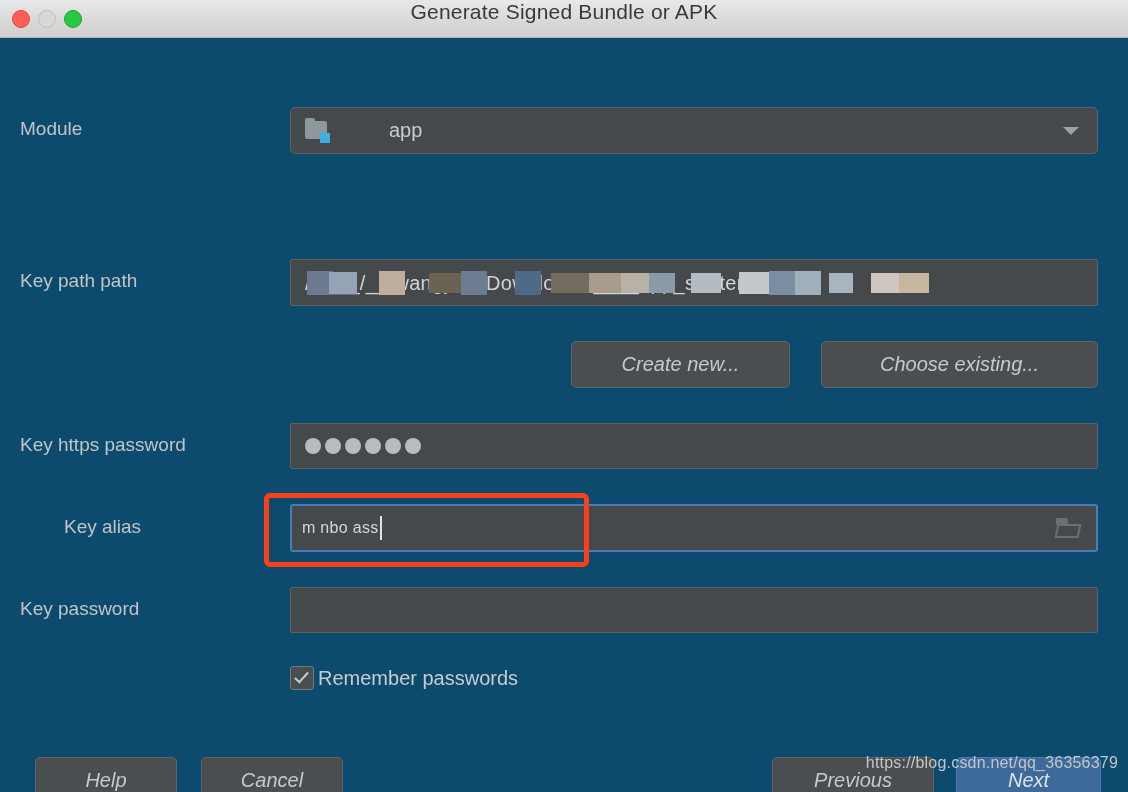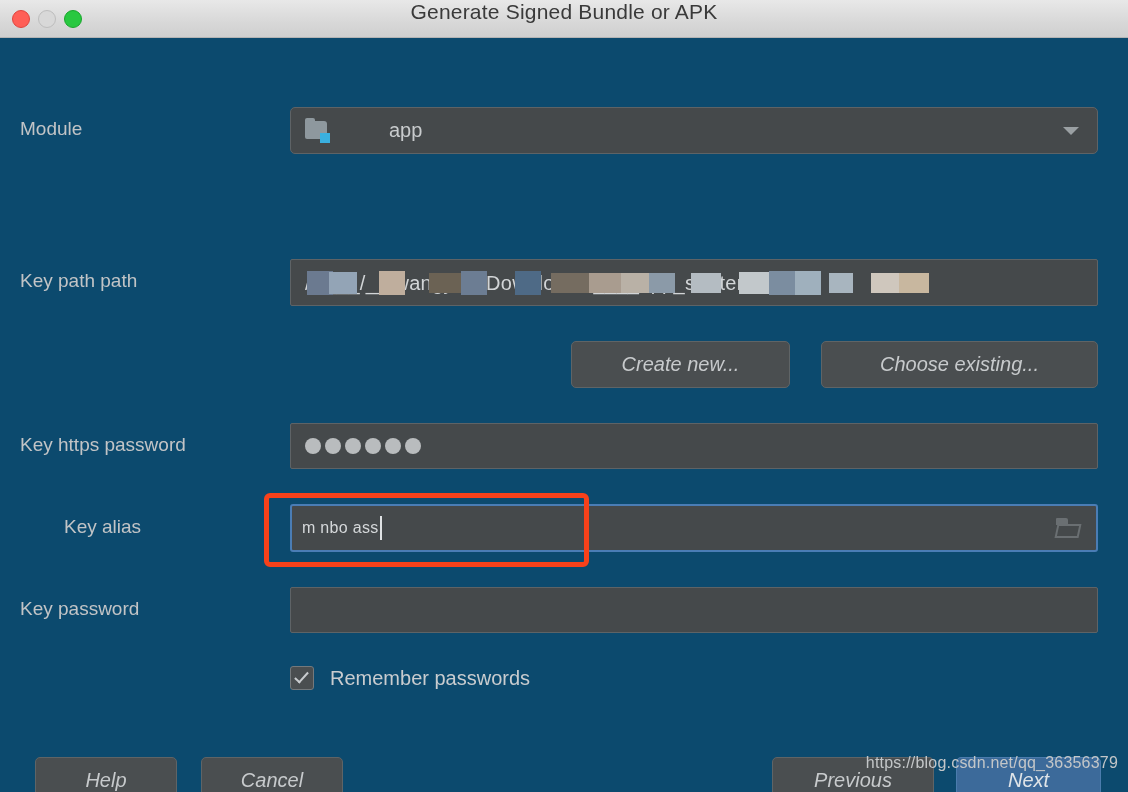--- a/index.html
+++ b/index.html
@@ -153,21 +153,21 @@
     position: absolute; left: 264px; top: 455px; width: 325px; height: 74px;
     border: 5px solid #f8411a; border-radius: 6px; pointer-events: none;
   }
 
   
   #key-password-field {
     position: absolute; left: 290px; top: 549px; width: 808px; height: 46px;
   }
 
   
-  #remember-row { left: 290px; top: 628px; gap: 16px; }
+  #remember-row { left: 290px; top: 628px; gap: 4px; }
   .checkbox {
     width: 24px; height: 24px; background: #4a4e50;
     border: 1px solid #74797c; border-radius: 3px;
     position: relative; flex: none;
   }
   .checkbox .tick {
     position: absolute; left: 7px; top: 2px; width: 7px; height: 14px;
     border: solid #c9cccf; border-width: 0 2.5px 2.5px 0;
     transform: rotate(42deg);
   }

